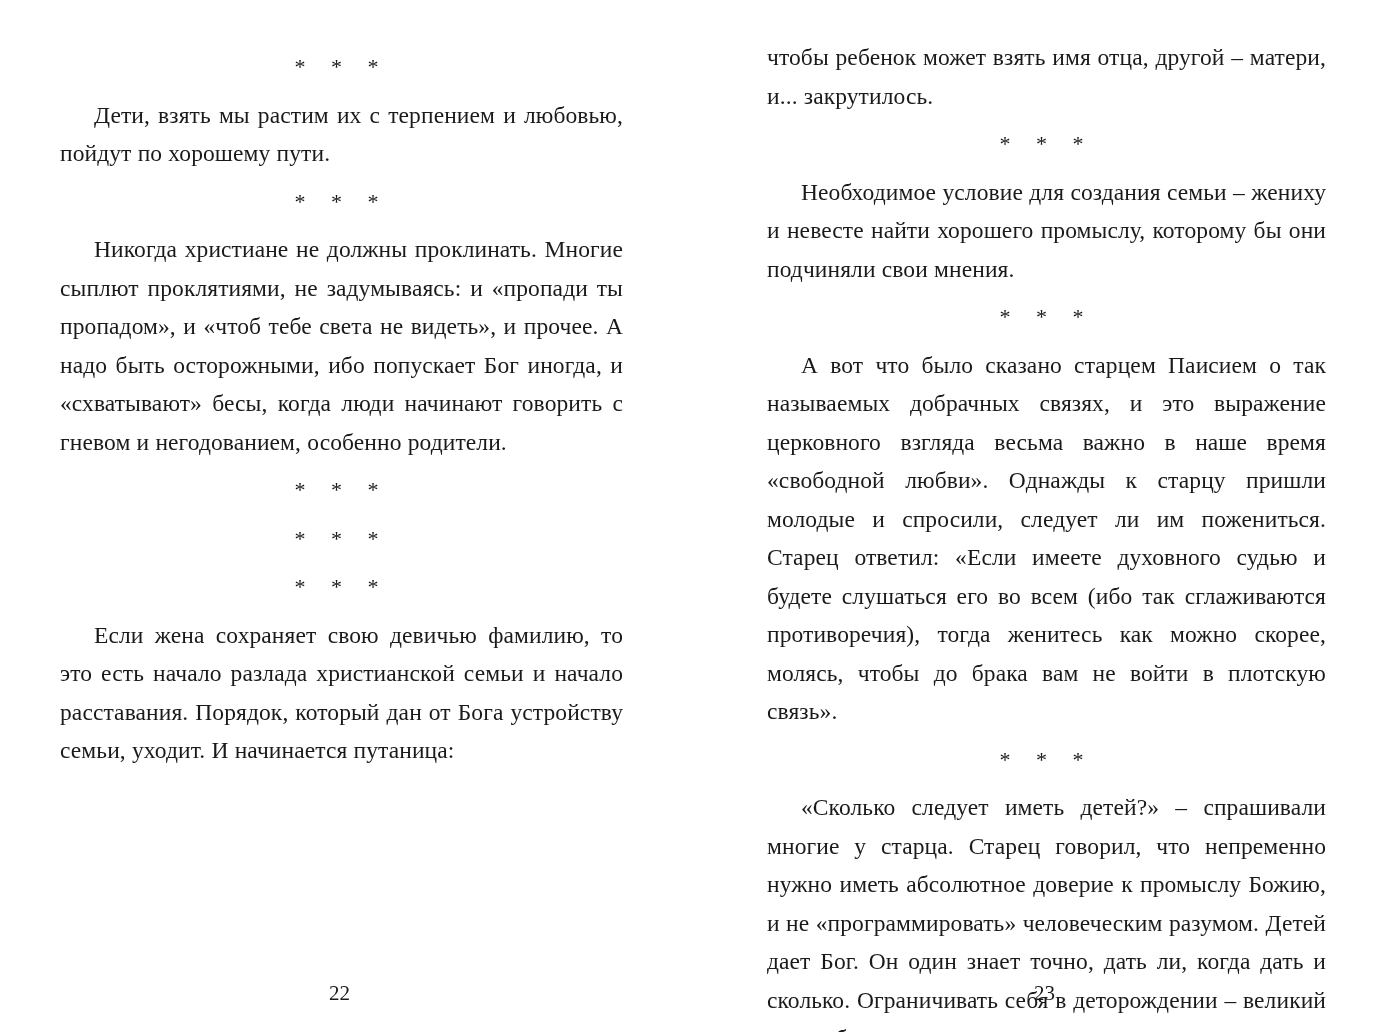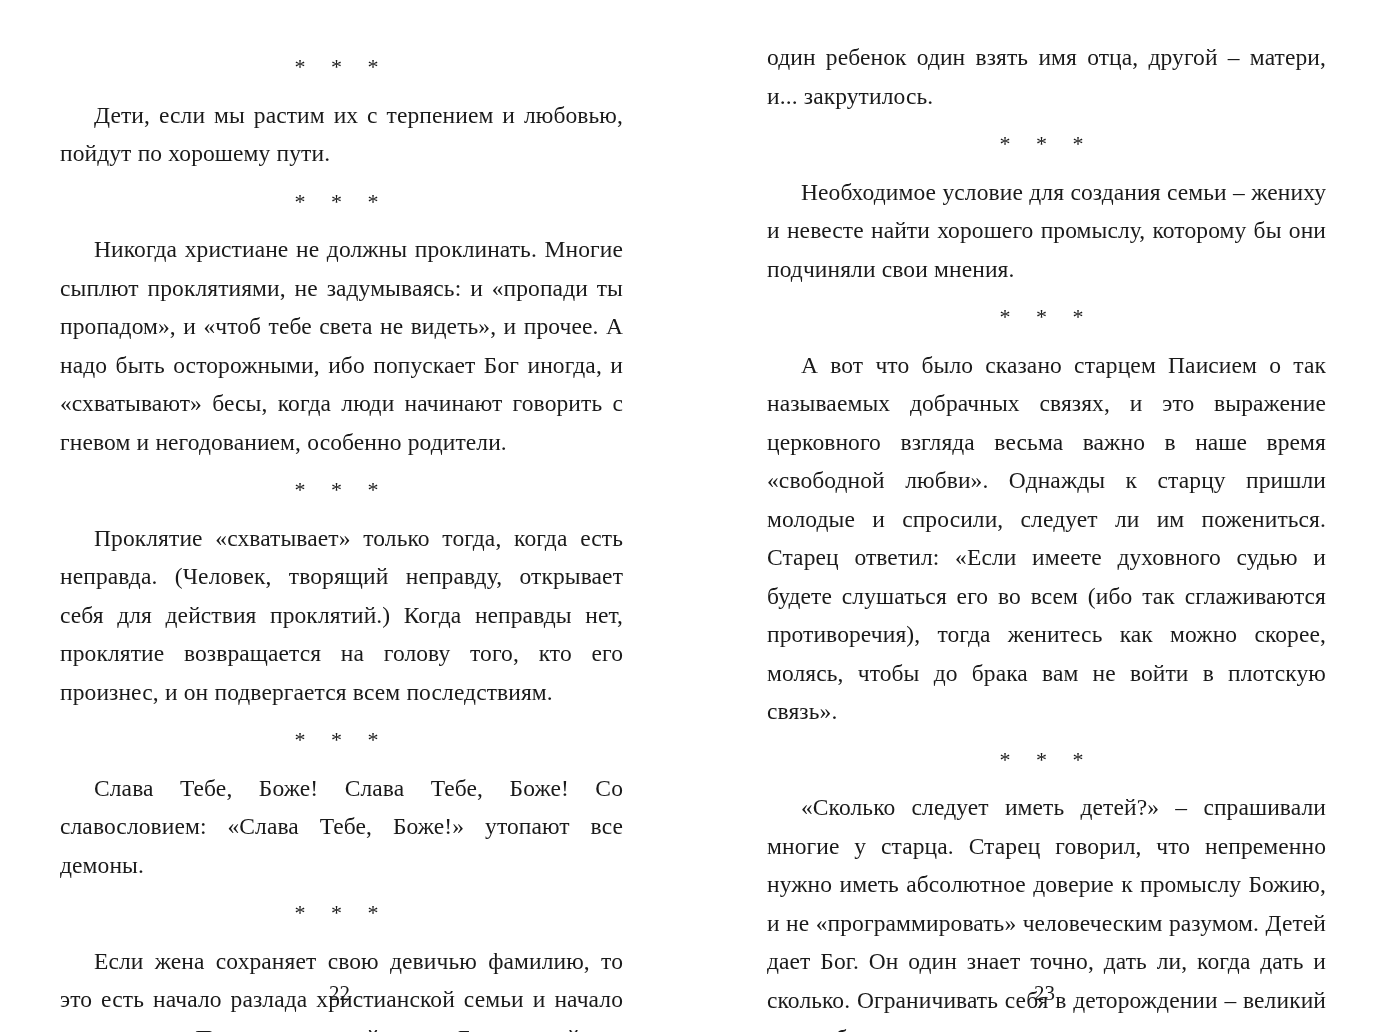--- a/index.html
+++ b/index.html
@@ -75,42 +75,40 @@
 </style>
 </head>
 <body>
 
 <div class="spread">
 
   <div class="page page-left">
     <div class="col-body">
 
       <div class="sep">* * *</div>
-      <p class="para">Дети, если мы растим их с терпением и любовью, пойдут по хорошему пути.</p>
+      <p class="para">Дети, взять мы растим их с терпением и любовью, пойдут по хорошему пути.</p>
 
       <div class="sep">* * *</div>
       <p class="para">Никогда христиане не должны проклинать. Многие сыплют проклятиями, не задумываясь: и «пропади ты пропадом», и «чтоб тебе света не видеть», и прочее. А надо быть осторожными, ибо попускает Бог иногда, и «схватывают» бесы, когда люди начинают говорить с гневом и негодованием, особенно родители.</p>
 
       <div class="sep">* * *</div>
-      <p class="para">Проклятие «схватывает» только тогда, когда есть неправда. (Человек, творящий неправду, открывает себя для действия проклятий.) Когда неправды нет, проклятие возвращается на голову того, кто его произнес, и он подвергается всем последствиям.</p>
 
       <div class="sep">* * *</div>
-      <p class="para">Слава Тебе, Боже! Слава Тебе, Боже! Со славословием: «Слава Тебе, Боже!» утопают все демоны.</p>
 
       <div class="sep">* * *</div>
       <p class="para">Если жена сохраняет свою девичью фамилию, то это есть начало разлада христианской семьи и начало расставания. Порядок, который дан от Бога устройству семьи, уходит. И начинается путаница:</p>
 
     </div>
     <div class="folio folio-left">22</div>
   </div>
 
   <div class="page page-right">
     <div class="col-body">
 
-      <p class="para cont">один ребенок один взять имя отца, другой – матери, и... закрутилось.</p>
+      <p class="para cont">чтобы ребенок может взять имя отца, другой – матери, и... закрутилось.</p>
 
       <div class="sep">* * *</div>
       <p class="para">Необходимое условие для создания семьи – жениху и невесте найти хорошего промыслу, которому бы они подчиняли свои мнения.</p>
 
       <div class="sep">* * *</div>
       <p class="para">А вот что было сказано старцем Паисием о так называемых добрачных связях, и это выражение церковного взгляда весьма важно в наше время «свободной любви». Однажды к старцу пришли молодые и спросили, следует ли им пожениться. Старец ответил: «Если имеете духовного судью и будете слушаться его во всем (ибо так сглаживаются противоречия), тогда женитесь как можно скорее, молясь, чтобы до брака вам не войти в плотскую связь».</p>
 
       <div class="sep">* * *</div>
       <p class="para">«Сколько следует иметь детей?» – спрашивали многие у старца. Старец говорил, что непременно нужно иметь абсолютное доверие к промыслу Божию, и не «программировать» человеческим разумом. Детей дает Бог. Он один знает точно, дать ли, когда дать и сколько. Ограничивать себя в деторождении – великий грех, ибо этим люди выражают, что сами могут решать такой важный вопрос лучше, чем Бог. В гордыне они прене-</p>
 

